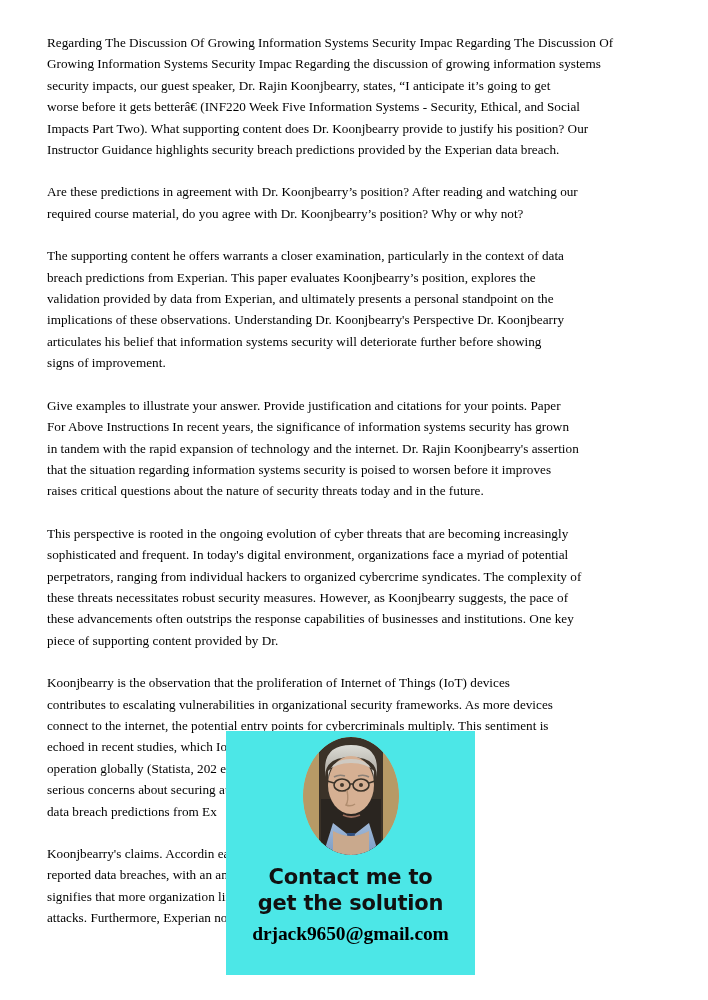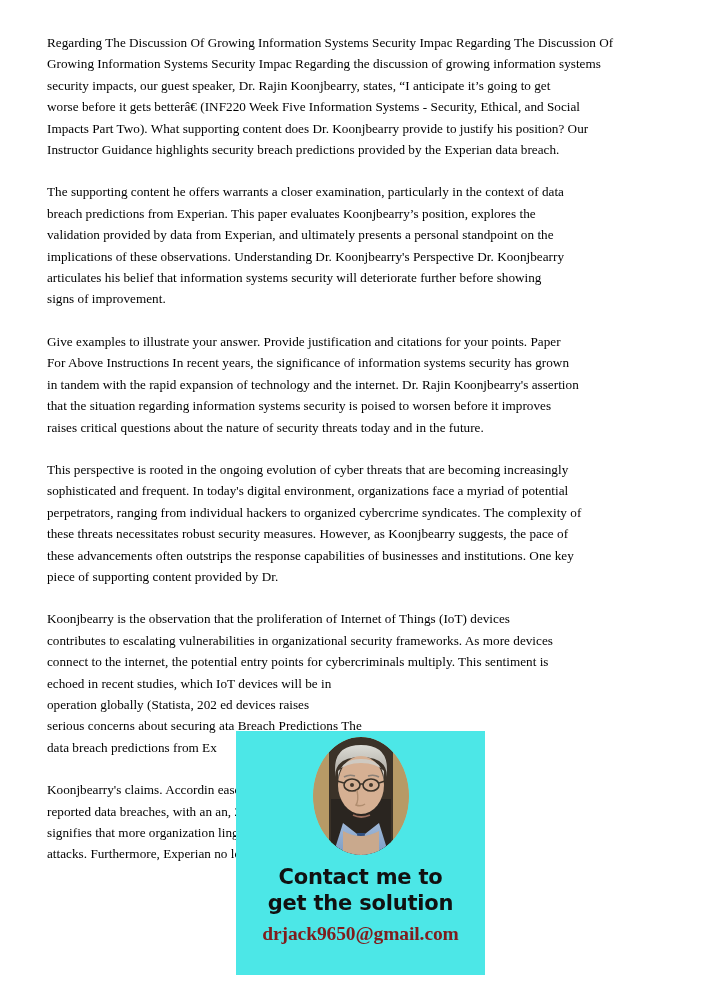--- a/index.html
+++ b/index.html
@@ -39,21 +39,21 @@
     color: #000000;
     margin: 0 0 21px 0;
     text-align: left;
     white-space: pre-line;
     letter-spacing: 0.02px;
   }
 
   
   #contact-overlay {
     position: absolute;
-    left: 236px;
+    left: 226px;
     top: 731px;
     width: 249px;
     height: 244px;
     background: #4ce7e7;
     display: flex;
     flex-direction: column;
     align-items: center;
     overflow: hidden;
     z-index: 40;
   }
@@ -85,37 +85,39 @@
     letter-spacing: -0.2px;
     white-space: pre-line;
   }
 
   #overlay-email {
     margin-top: 6px;
     font-family: "Liberation Serif", "DejaVu Serif", serif;
     font-weight: bold;
     font-size: 19.5px;
     line-height: 24px;
-    color: #7f1d1d;
+    color: #000000;
     text-align: center;
     letter-spacing: -0.1px;
   }
 </style>
 </head>
 <body>
 
 <div id="document-page">
 
   <div id="document-body">
     <p class="doc-paragraph">Regarding The Discussion Of Growing Information Systems Security Impac Regarding The Discussion Of
 Growing Information Systems Security Impac Regarding the discussion of growing information systems
 security impacts, our guest speaker, Dr. Rajin Koonjbearry, states, “I anticipate it’s going to get
 worse before it gets betterâ€ (INF220 Week Five Information Systems - Security, Ethical, and Social
 Impacts Part Two). What supporting content does Dr. Koonjbearry provide to justify his position? Our
 Instructor Guidance highlights security breach predictions provided by the Experian data breach.</p>
+    <p class="doc-paragraph">Are these predictions in agreement with Dr. Koonjbearry’s position? After reading and watching our
+required course material, do you agree with Dr. Koonjbearry’s position? Why or why not?</p>
     <p class="doc-paragraph">The supporting content he offers warrants a closer examination, particularly in the context of data
 breach predictions from Experian. This paper evaluates Koonjbearry’s position, explores the
 validation provided by data from Experian, and ultimately presents a personal standpoint on the
 implications of these observations. Understanding Dr. Koonjbearry's Perspective Dr. Koonjbearry
 articulates his belief that information systems security will deteriorate further before showing
 signs of improvement.</p>
     <p class="doc-paragraph">Give examples to illustrate your answer. Provide justification and citations for your points. Paper
 For Above Instructions In recent years, the significance of information systems security has grown
 in tandem with the rapid expansion of technology and the internet. Dr. Rajin Koonjbearry's assertion
 that the situation regarding information systems security is poised to worsen before it improves

